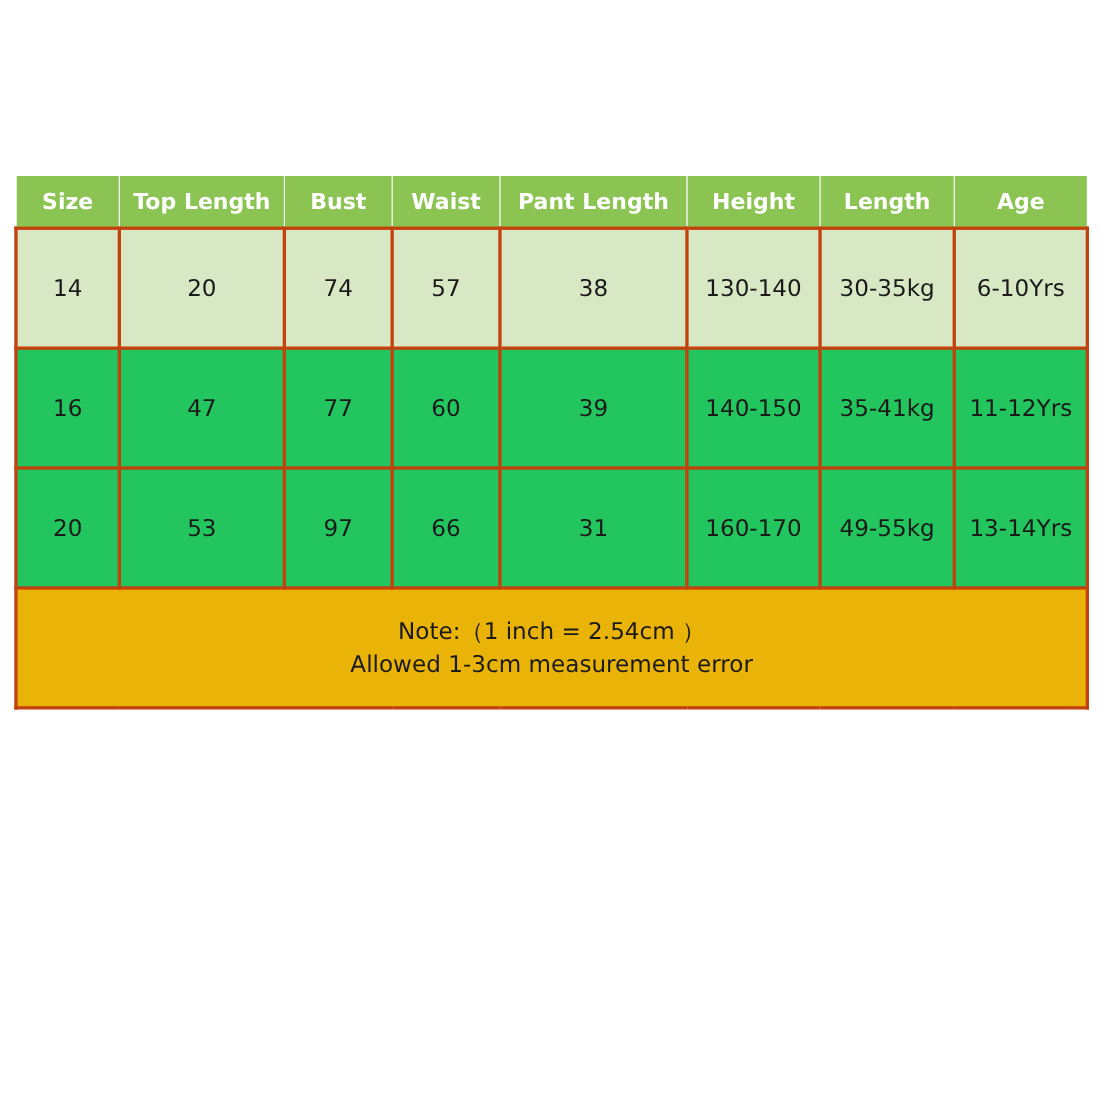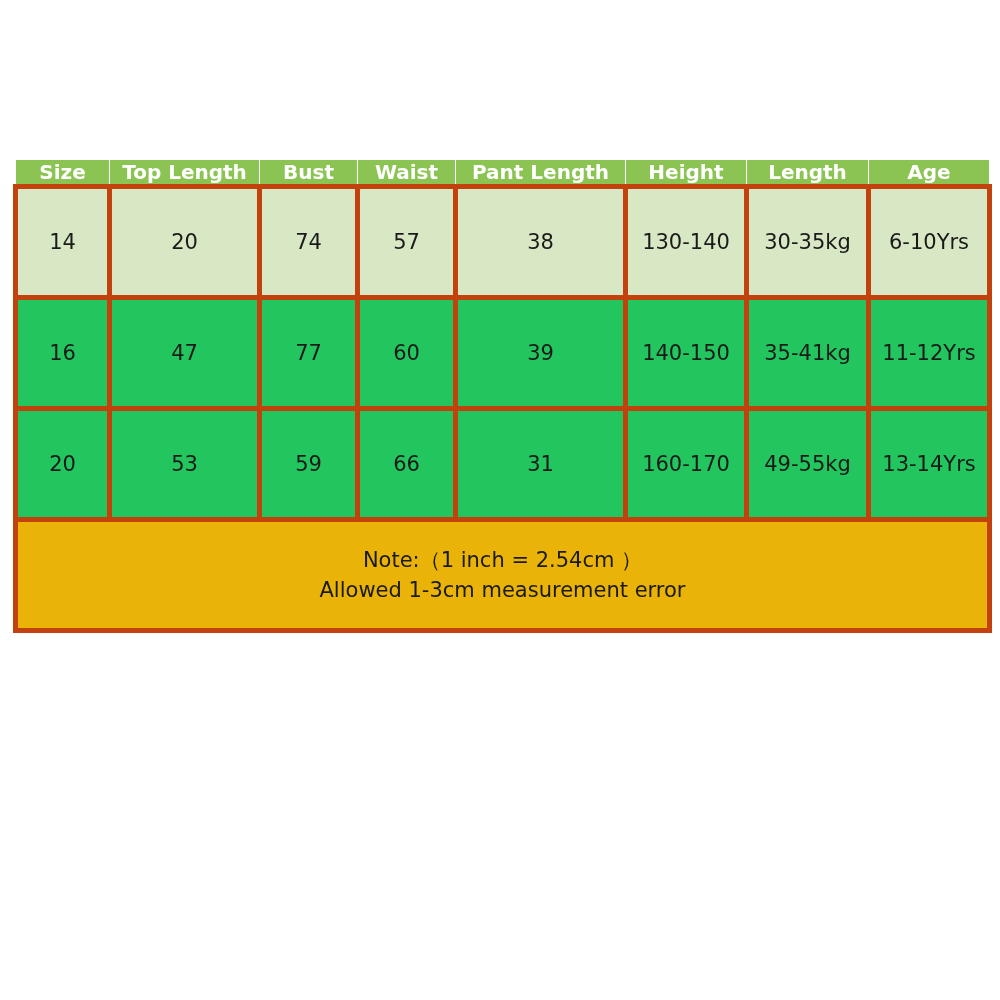--- a/index.html
+++ b/index.html
@@ -23,30 +23,30 @@
     border-collapse: collapse;
     width: 974px;
     table-layout: fixed;
   }
   table.size-chart th {
     background: #8cc152;
     background: #8cc454;
     color: #ffffff;
     font-size: 20px;
     font-weight: bold;
-    padding: 0 4px;
+    padding: 11px 4px;
     text-align: center;
     border: 1px solid #ffffff;
     white-space: nowrap;
   }
   table.size-chart td {
     font-size: 21px;
     color: #1a1a1a;
     text-align: center;
-    border: 5px solid #c2410c;
+    border: 3px solid #c2410c;
     height: 106px;
     padding: 0 4px;
     white-space: nowrap;
   }
   tr.row-dark td {
     background: #d9e8c4;
   }
   tr.row-light td {
     background: #22c55e;
   }
@@ -115,21 +115,21 @@
         <td>77</td>
         <td>60</td>
         <td>39</td>
         <td>140-150</td>
         <td>35-41kg</td>
         <td>11-12Yrs</td>
       </tr>
       <tr class="row-light">
         <td>20</td>
         <td>53</td>
-        <td>59</td>
+        <td>97</td>
         <td>66</td>
         <td>31</td>
         <td>160-170</td>
         <td>49-55kg</td>
         <td>13-14Yrs</td>
       </tr>
       <tr>
         <td class="note-cell" colspan="8">
           <span class="note-line">Note:（1 inch = 2.54cm ）</span>
           <span class="note-line">Allowed 1-3cm measurement error</span>

